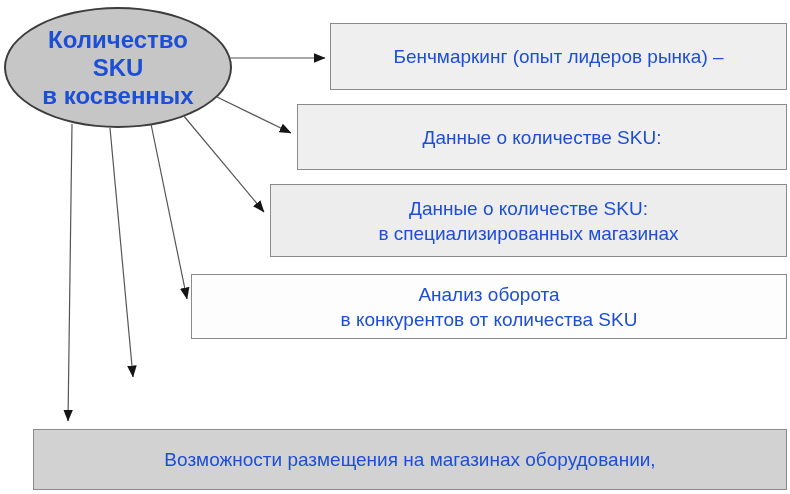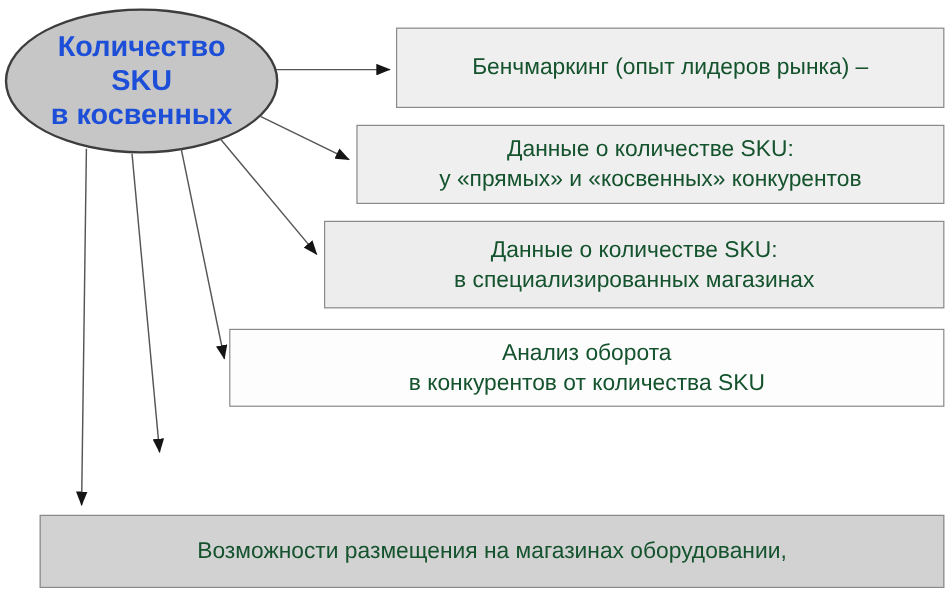--- a/index.html
+++ b/index.html
@@ -47,21 +47,21 @@
     position: absolute;
     box-sizing: border-box;
     border: 1px solid #8a8a8a;
     display: flex;
     flex-direction: column;
     justify-content: center;
     align-items: center;
     text-align: center;
     font-size: 19px;
     line-height: 25px;
-    color: #14532d;
+    color: #1d4ed8;
     z-index: 1;
   }
   .b1 { left: 330px; top: 23px;  width: 457px; height: 67px; background: #efefef; }
   .b2 { left: 297px; top: 104px; width: 490px; height: 66px; background: #efefef; }
   .b3 { left: 270px; top: 184px; width: 517px; height: 73px; background: #ededed; }
   .b4 { left: 191px; top: 274px; width: 596px; height: 65px; background: #fdfdfd; }
   .b5 { left: 137px; top: 359px; width: 650px; height: 50px; background: #dcdcdc; }
   .b6 { left: 33px;  top: 429px; width: 754px; height: 61px; background: #d2d2d2; }
 </style>
 </head>
@@ -74,21 +74,20 @@
     <div>SKU</div>
     <div>в косвенных</div>
   </div>
 
   <div class="box b1">
     <div>Бенчмаркинг (опыт лидеров рынка) –</div>
   </div>
 
   <div class="box b2">
     <div>Данные о количестве SKU:</div>
-    <div>у «прямых» и «косвенных» конкурентов</div>
   </div>
 
   <div class="box b3">
     <div>Данные о количестве SKU:</div>
     <div>в специализированных магазинах</div>
   </div>
 
   <div class="box b4">
     <div>Анализ оборота</div>
     <div>в конкурентов от количества SKU</div>

